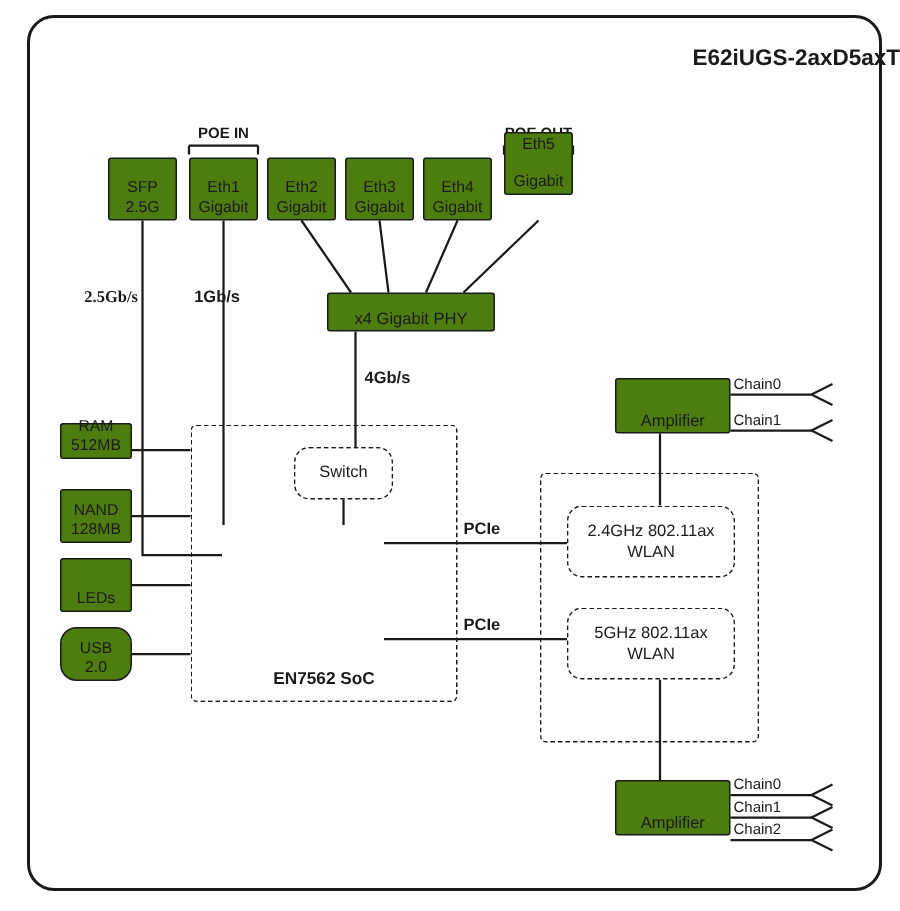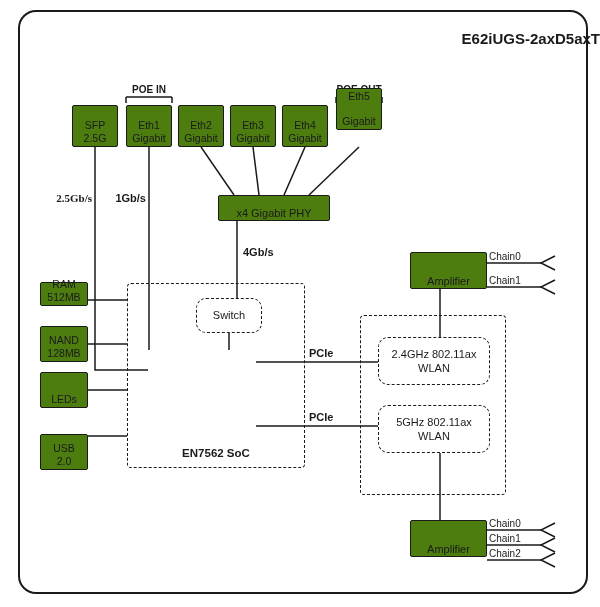--- a/index.html
+++ b/index.html
@@ -153,35 +153,35 @@
   <div class="box" style="left:336px; top:88px; width:46px; height:42px;gap:12px;">
     <span>Eth5</span>
     <span>Gigabit</span>
   </div>
 
   <div class="box" style="left:218px; top:195px; width:112px; height:26px; font-size:11px;">
     <span>x4 Gigabit PHY</span>
   </div>
 
   <div class="lbl b" style="left:34px; top:192px; width:58px; text-align:right;font-family:Liberation Serif, serif;">2.5Gb/s</div>
-  <div class="lbl b" style="left:106px; top:192px; width:40px; text-align:right;">1Gb/s</div>
+  <div class="lbl b" style="left:120px; top:192px; width:40px; text-align:right;">1Gb/s</div>
   <div class="lbl b" style="left:243px; top:246px;">4Gb/s</div>
 
   <div class="box" style="left:40px; top:282px; width:48px; height:24px;">
     <span>RAM</span>
     <span>512MB</span>
   </div>
   <div class="box" style="left:40px; top:326px; width:48px; height:36px;">
     <span>NAND</span>
     <span>128MB</span>
   </div>
   <div class="box" style="left:40px; top:372px; width:48px; height:36px;">
     <span>LEDs</span>
   </div>
-  <div class="box" style="left:40px; top:434px; width:48px; height:36px;">
+  <div class="box" style="left:40px; top:418px; width:48px; height:36px;border-radius:11px;">
     <span>USB</span>
     <span>2.0</span>
   </div>
 
   <div class="region" style="left:127px; top:283px; width:178px; height:185px;"></div>
   <div class="lbl b" style="left:127px; top:447px; width:178px; text-align:center; font-size:11.5px;">EN7562 SoC</div>
 
   <div class="dbox" style="left:196px; top:298px; width:66px; height:35px;">
     <span>Switch</span>
   </div>

